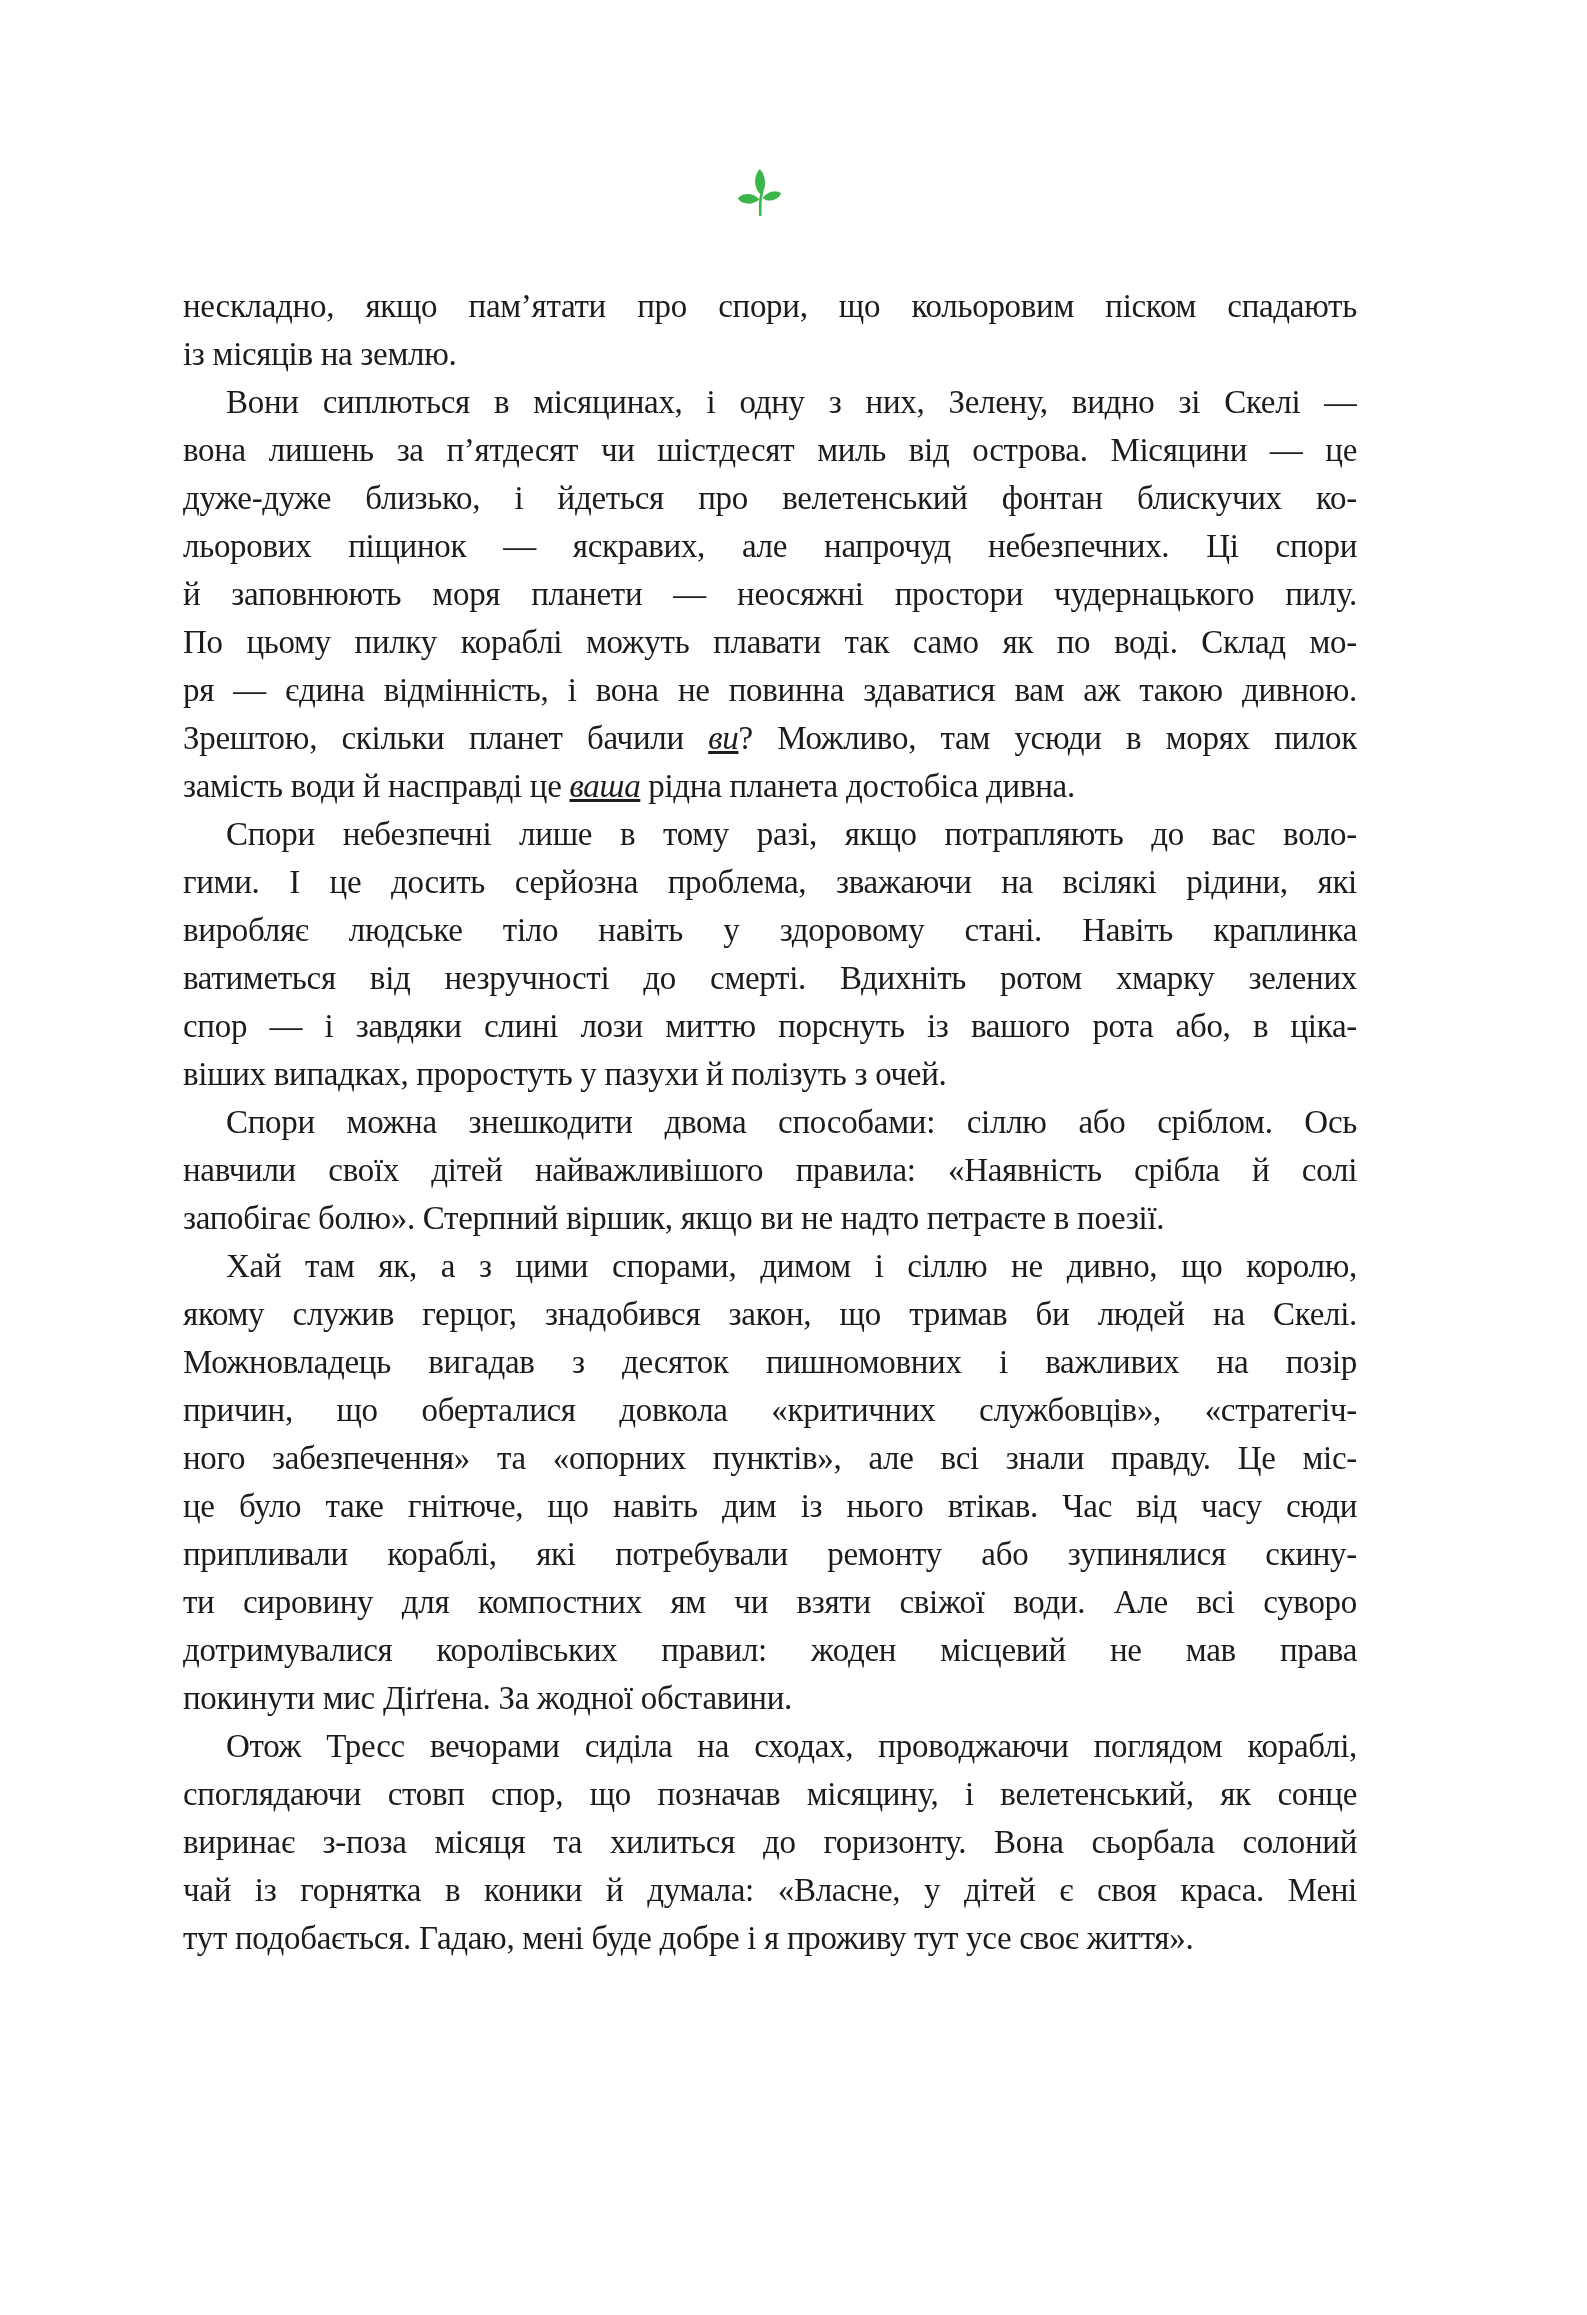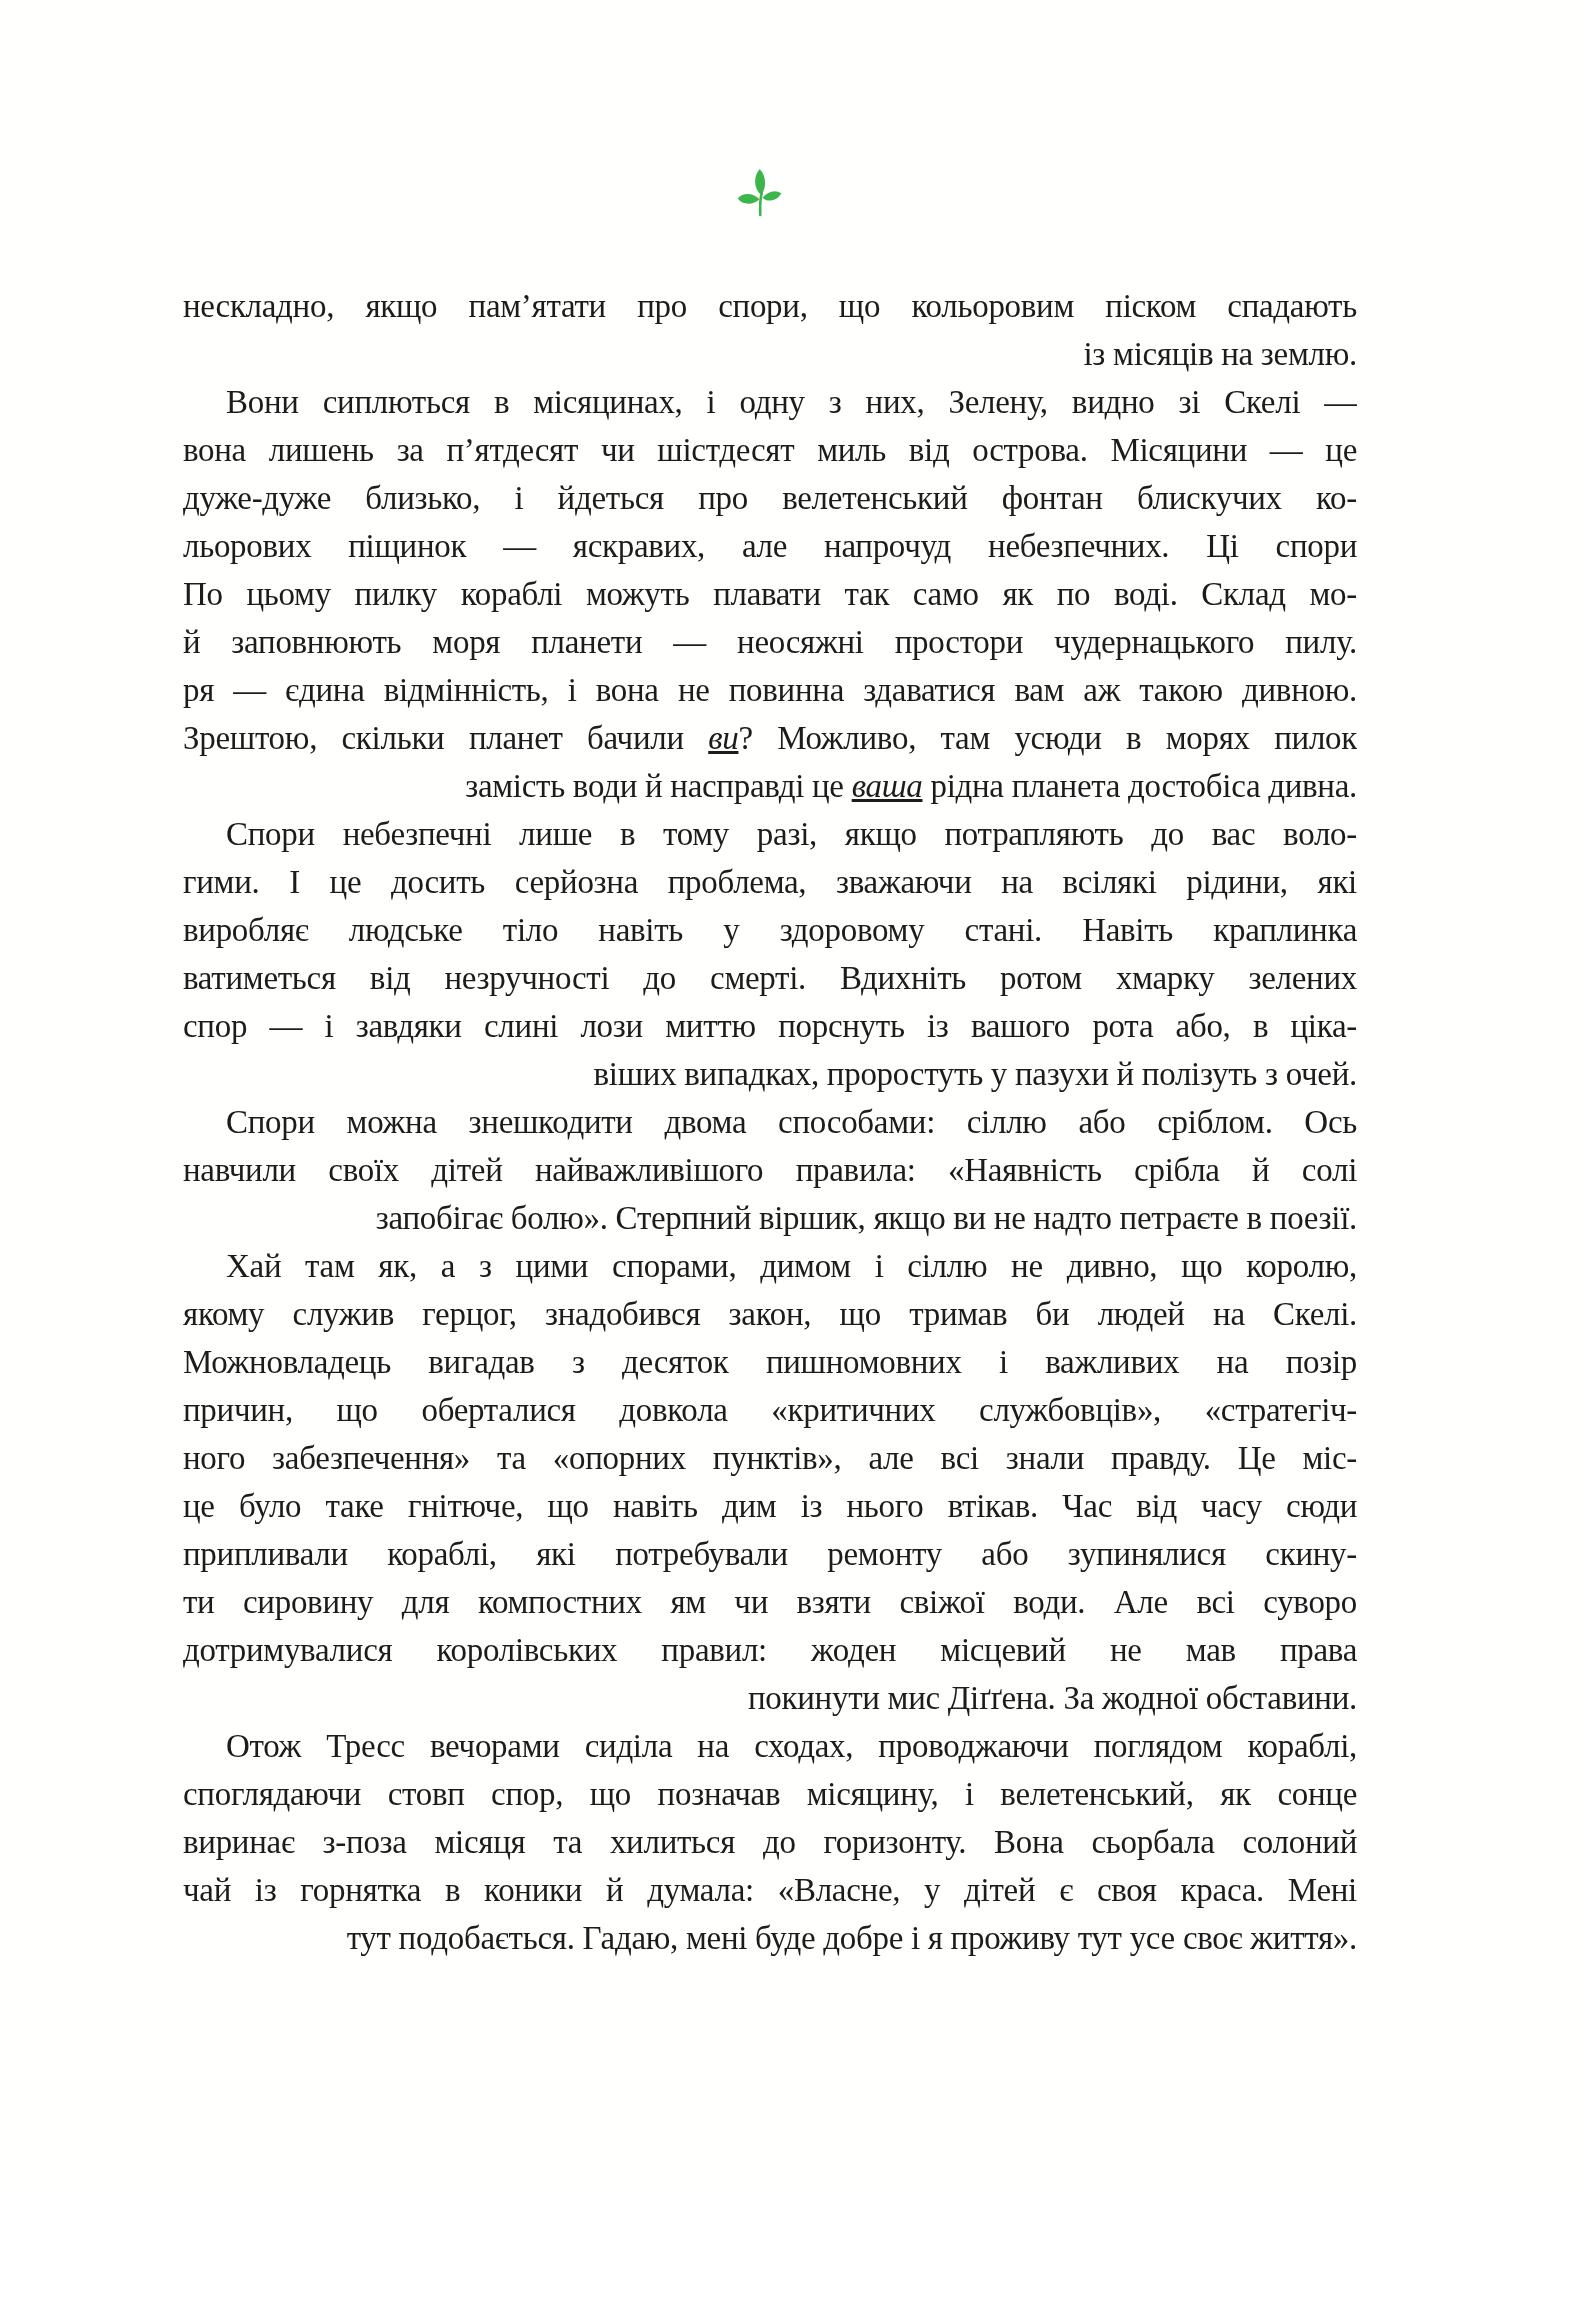--- a/index.html
+++ b/index.html
@@ -32,21 +32,21 @@
   .paragraph { margin: 0; padding: 0; }
   .line {
     height: 48px;
     overflow: hidden;
     white-space: normal;
   }
   .line.fill {
     text-align: justify;
     text-align-last: justify;
   }
-  .line.last { text-align: right; }
+  .line.last { text-align: left; }
   .line.indent { text-indent: 43px; }
   .em { font-style: italic; text-decoration: underline; }
 </style>
 </head>
 <body>
 
 <div class="page">
 
   <svg class="ornament" viewBox="0 0 60 64" xmlns="http://www.w3.org/2000/svg" aria-hidden="true">
     <path class="stem" d="M31 62 C31 50 30 44 33 33" fill="none" stroke="#3cb64b" stroke-width="3.5" stroke-linecap="round"></path>
@@ -58,22 +58,22 @@
   <main class="text-block" style="color: rgb(28, 28, 28);">
       <div class="paragraph">
         <div class="line fill"><span>нескладно, якщо пам’ятати про спори, що кольоровим піском спадають</span></div>
         <div class="line last"><span>із місяців на землю.</span></div>
       </div>
       <div class="paragraph">
         <div class="line fill indent"><span>Вони сиплються в місяцинах, і одну з них, Зелену, видно зі Скелі —</span></div>
         <div class="line fill"><span>вона лишень за п’ятдесят чи шістдесят миль від острова. Місяцини — це</span></div>
         <div class="line fill"><span>дуже-дуже близько, і йдеться про велетенський фонтан блискучих ко-</span></div>
         <div class="line fill"><span>льорових піщинок — яскравих, але напрочуд небезпечних. Ці спори</span></div>
+        <div class="line fill"><span>й заповнюють моря планети — неосяжні простори чудернацького пилу.</span></div>
         <div class="line fill"><span>По цьому пилку кораблі можуть плавати так само як по воді. Склад мо-</span></div>
-        <div class="line fill"><span>й заповнюють моря планети — неосяжні простори чудернацького пилу.</span></div>
         <div class="line fill"><span>ря — єдина відмінність, і вона не повинна здаватися вам аж такою дивною.</span></div>
         <div class="line fill"><span>Зрештою, скільки планет бачили </span><span class="em">ви</span><span>? Можливо, там усюди в морях пилок</span></div>
         <div class="line last"><span>замість води й насправді це </span><span class="em">ваша</span><span> рідна планета достобіса дивна.</span></div>
       </div>
       <div class="paragraph">
         <div class="line fill indent"><span>Спори небезпечні лише в тому разі, якщо потрапляють до вас воло-</span></div>
         <div class="line fill"><span>гими. І це досить серйозна проблема, зважаючи на всілякі рідини, які</span></div>
         <div class="line fill"><span>виробляє людське тіло навіть у здоровому стані. Навіть краплинка</span></div>
         <div class="line fill"><span>ватиметься від незручності до смерті. Вдихніть ротом хмарку зелених</span></div>
         <div class="line fill"><span>спор — і завдяки слині лози миттю порснуть із вашого рота або, в ціка-</span></div>

